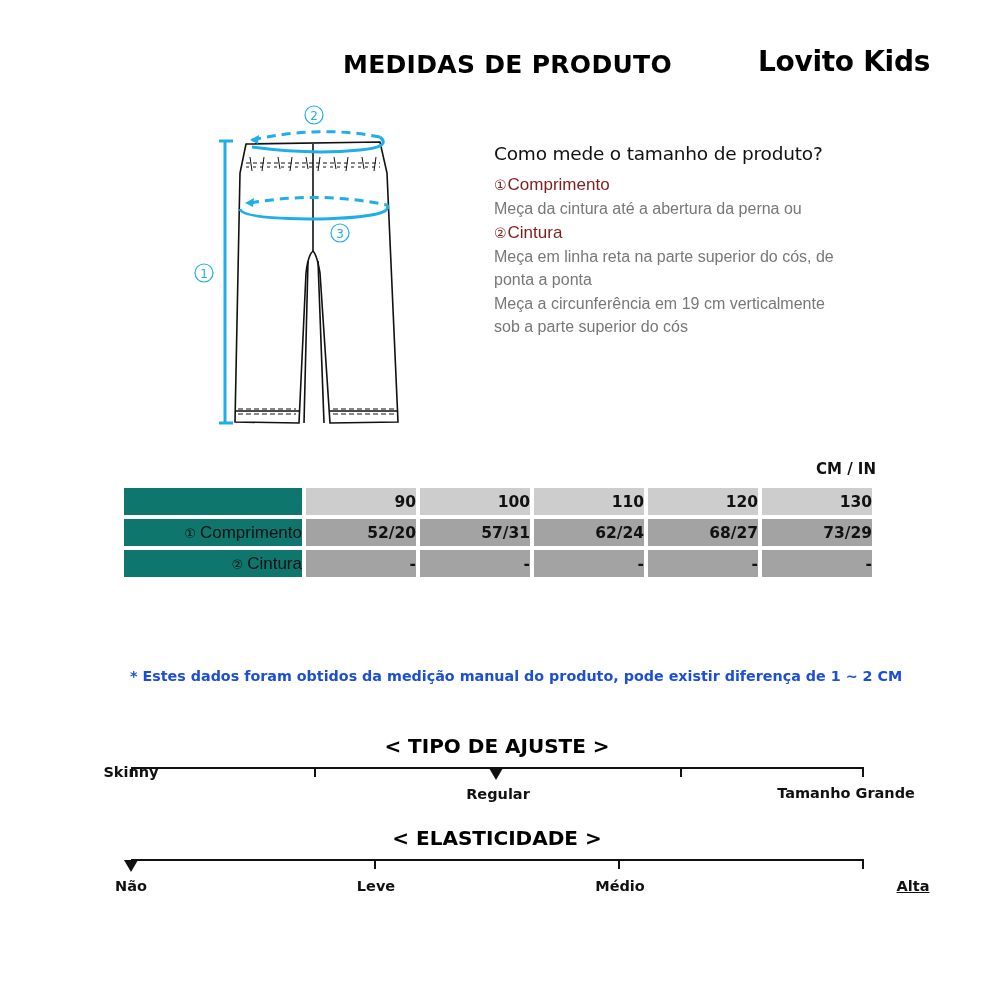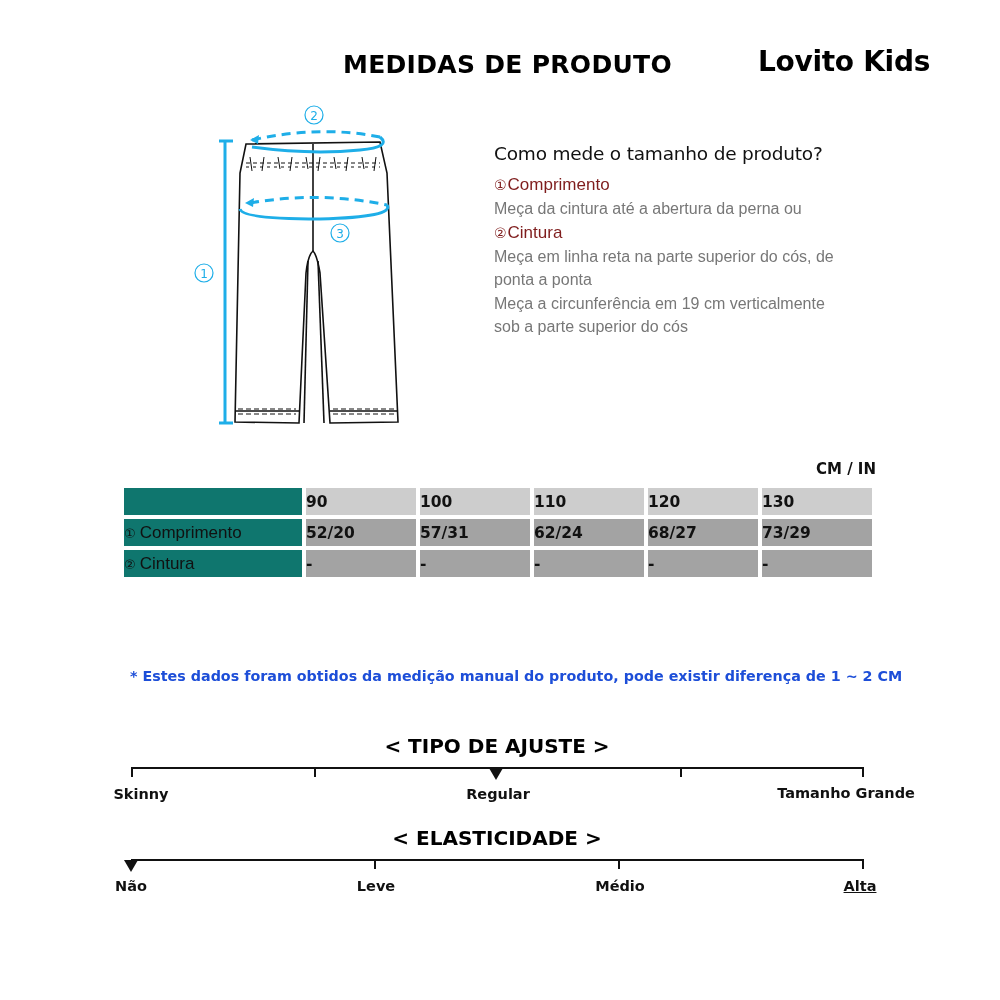--- a/index.html
+++ b/index.html
@@ -8,21 +8,21 @@
   .title { left: 343px; top: 50px; font-family: "DejaVu Sans", sans-serif; font-weight: bold; font-size: 25px; letter-spacing: 0.3px; color: #000; }
   .brand { left: 758px; top: 45px; font-family: "DejaVu Sans", sans-serif; font-weight: bold; font-size: 28px; color: #000; letter-spacing: -0.3px; }
   .diagram { left: 180px; top: 95px; width: 230px; height: 340px; }
   .howto { left: 494px; top: 143px; width: 380px; }
   .howto .q { font-family: "DejaVu Sans", sans-serif; font-size: 18.5px; color: #111; margin-bottom: 9px; letter-spacing: -0.2px; }
   .howto .h { font-size: 17px; color: #7f1d1d; line-height: 23px; }
   .howto .h .num { font-family: "DejaVu Sans", sans-serif; font-size: 14px; margin-right: 1px; }
   .howto .d { font-size: 16px; color: #777; line-height: 23.5px; }
   .unit { left: 816px; top: 460px; font-family: "DejaVu Sans", sans-serif; font-weight: bold; font-size: 15px; color: #111; }
   table.sz { position: absolute; left: 120px; top: 484px; border-collapse: separate; border-spacing: 4px 4px; }
-  table.sz td { height: 27px; text-align: left; font-family: "DejaVu Sans", sans-serif; font-weight: bold; font-size: 15.5px; color: #111; padding: 0; }
+  table.sz td { height: 27px; text-align: right; font-family: "DejaVu Sans", sans-serif; font-weight: bold; font-size: 15.5px; color: #111; padding: 0; }
   table.sz td.hdr { background: #cdcdcd; }
   table.sz td.lbl { background: #0f766e; font-family: "Liberation Sans", sans-serif; font-weight: normal; font-size: 17px; width: 178px; }
   table.sz td.val { background: #a3a3a3; width: 110px; }
   table.sz td .num { font-family: "DejaVu Sans", sans-serif; font-size: 13px; margin-right: 4px; }
   .note { left: 130px; top: 668px; font-family: "DejaVu Sans", sans-serif; font-weight: bold; font-size: 14.3px; color: #1d4ed8; }
   .scale-title { font-family: "DejaVu Sans", sans-serif; font-weight: bold; font-size: 20px; color: #000; text-align: center; width: 400px; }
   .scale-line { height: 2px; background: #111; }
   .tick { width: 2px; height: 10px; background: #111; }
   .marker { width: 0; height: 0; border-left: 7px solid transparent; border-right: 7px solid transparent; border-top: 12px solid #111; }
   .scale-lbl { font-family: "DejaVu Sans", sans-serif; font-weight: bold; font-size: 14.5px; color: #111; white-space: nowrap; transform: translateX(-50%); }
@@ -137,29 +137,29 @@
 <div class="abs note">* Estes dados foram obtidos da medição manual do produto, pode existir diferença de 1 ~ 2 CM</div>
 
 <div class="abs scale-title" style="left:297px; top:734px;">&lt; TIPO DE AJUSTE &gt;</div>
 <div>
   <div class="abs scale-line" style="left:131px; top:767px; width:733px;"></div>
   <div class="abs tick" style="left:131px; top:767px;"></div>
   <div class="abs tick" style="left:314px; top:767px;"></div>
   <div class="abs tick" style="left:680px; top:767px;"></div>
   <div class="abs tick" style="left:862px; top:767px;"></div>
   <div class="abs marker" style="left:489px; top:768px;"></div>
-  <div class="abs scale-lbl" style="left:131px; top:786px;margin-left:10px;">Skinny</div>
+  <div class="abs scale-lbl" style="left:131px; top:764px;">Skinny</div>
   <div class="abs scale-lbl" style="left:498px; top:786px;">Regular</div>
   <div class="abs scale-lbl" style="left:846px; top:785px;">Tamanho Grande</div>
 </div>
 
 <div class="abs scale-title" style="left:297px; top:826px;">&lt; ELASTICIDADE &gt;</div>
 <div>
   <div class="abs scale-line" style="left:131px; top:859px; width:733px;"></div>
   <div class="abs tick" style="left:374px; top:859px;"></div>
   <div class="abs tick" style="left:618px; top:859px;"></div>
   <div class="abs tick" style="left:862px; top:859px;"></div>
   <div class="abs marker" style="left:124px; top:860px;"></div>
   <div class="abs scale-lbl" style="left:131px; top:878px;">Não</div>
   <div class="abs scale-lbl" style="left:376px; top:878px;">Leve</div>
   <div class="abs scale-lbl" style="left:620px; top:878px;">Médio</div>
-  <div class="abs scale-lbl" style="left:860px; top:878px;text-decoration:underline;">Alta</div>
+  <div class="abs scale-lbl" style="left:913px; top:878px;text-decoration:underline;">Alta</div>
 </div>
 
 </body></html>

